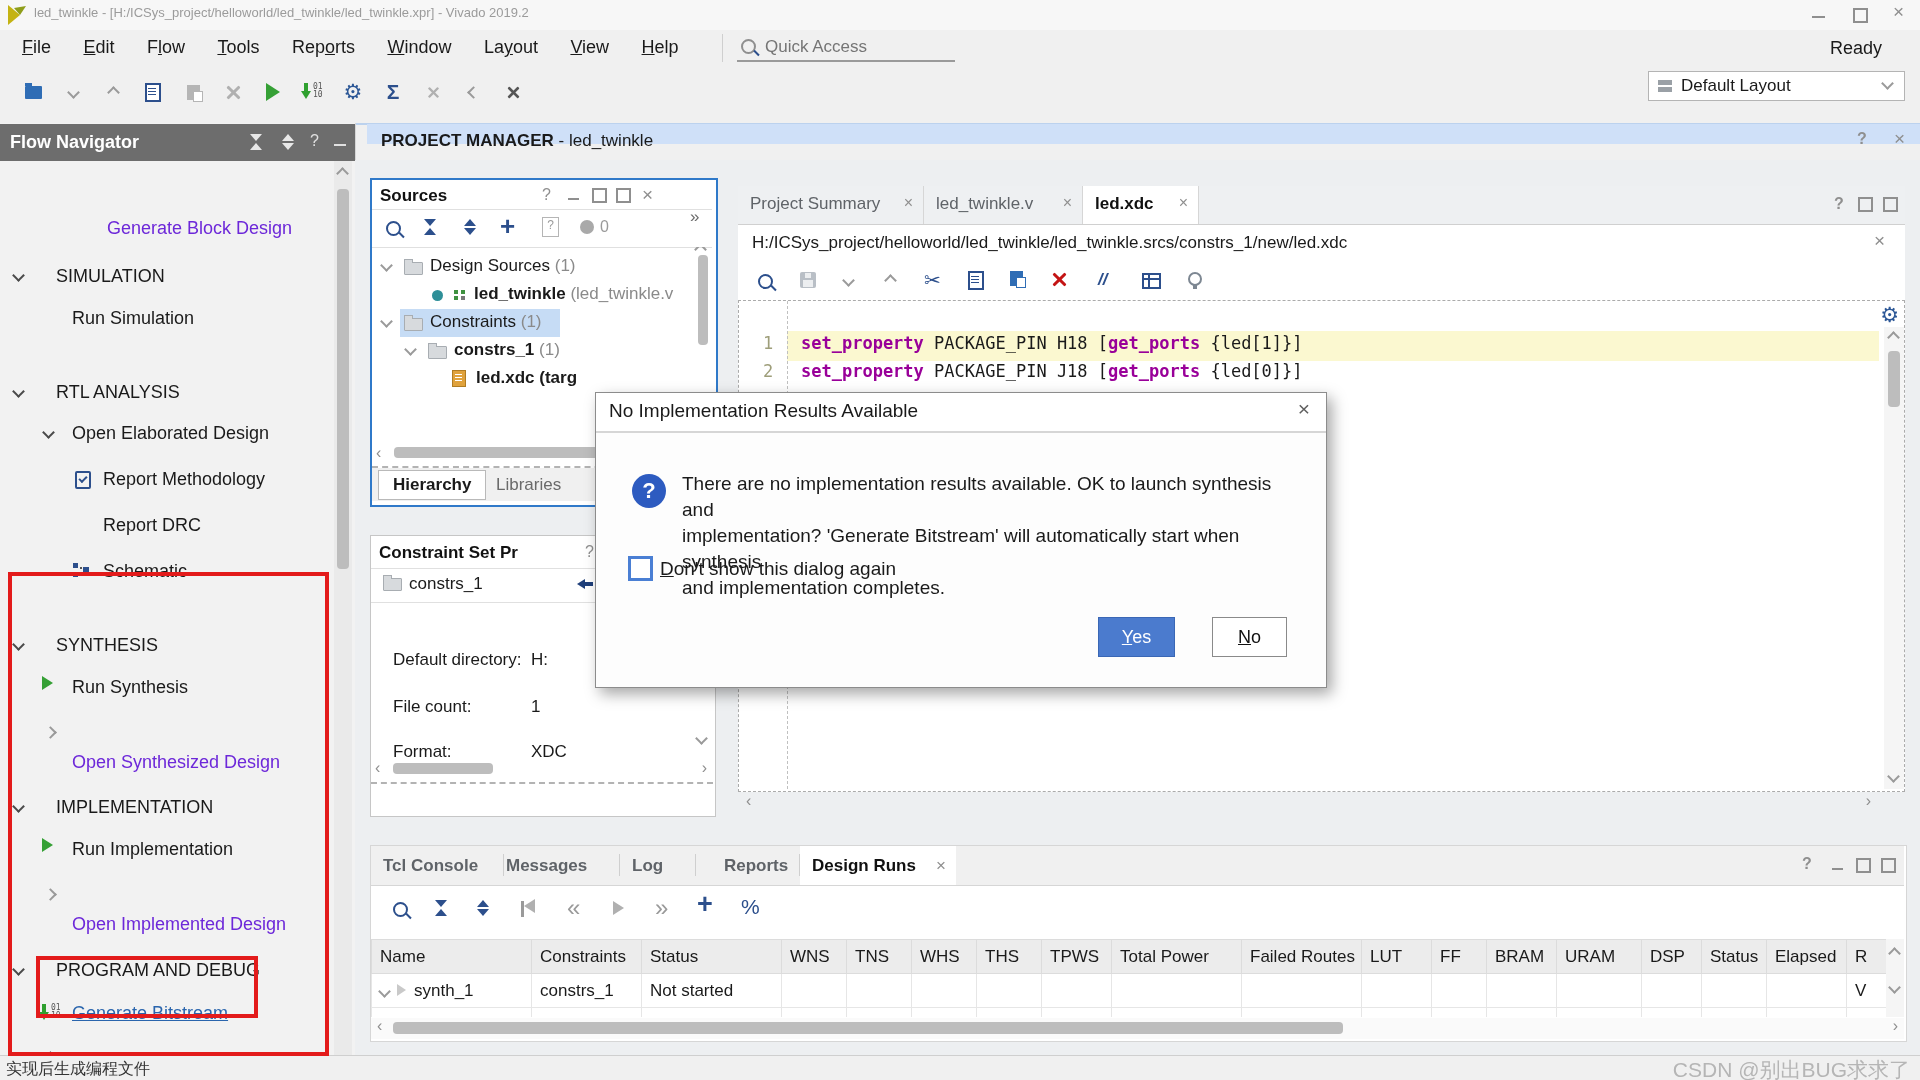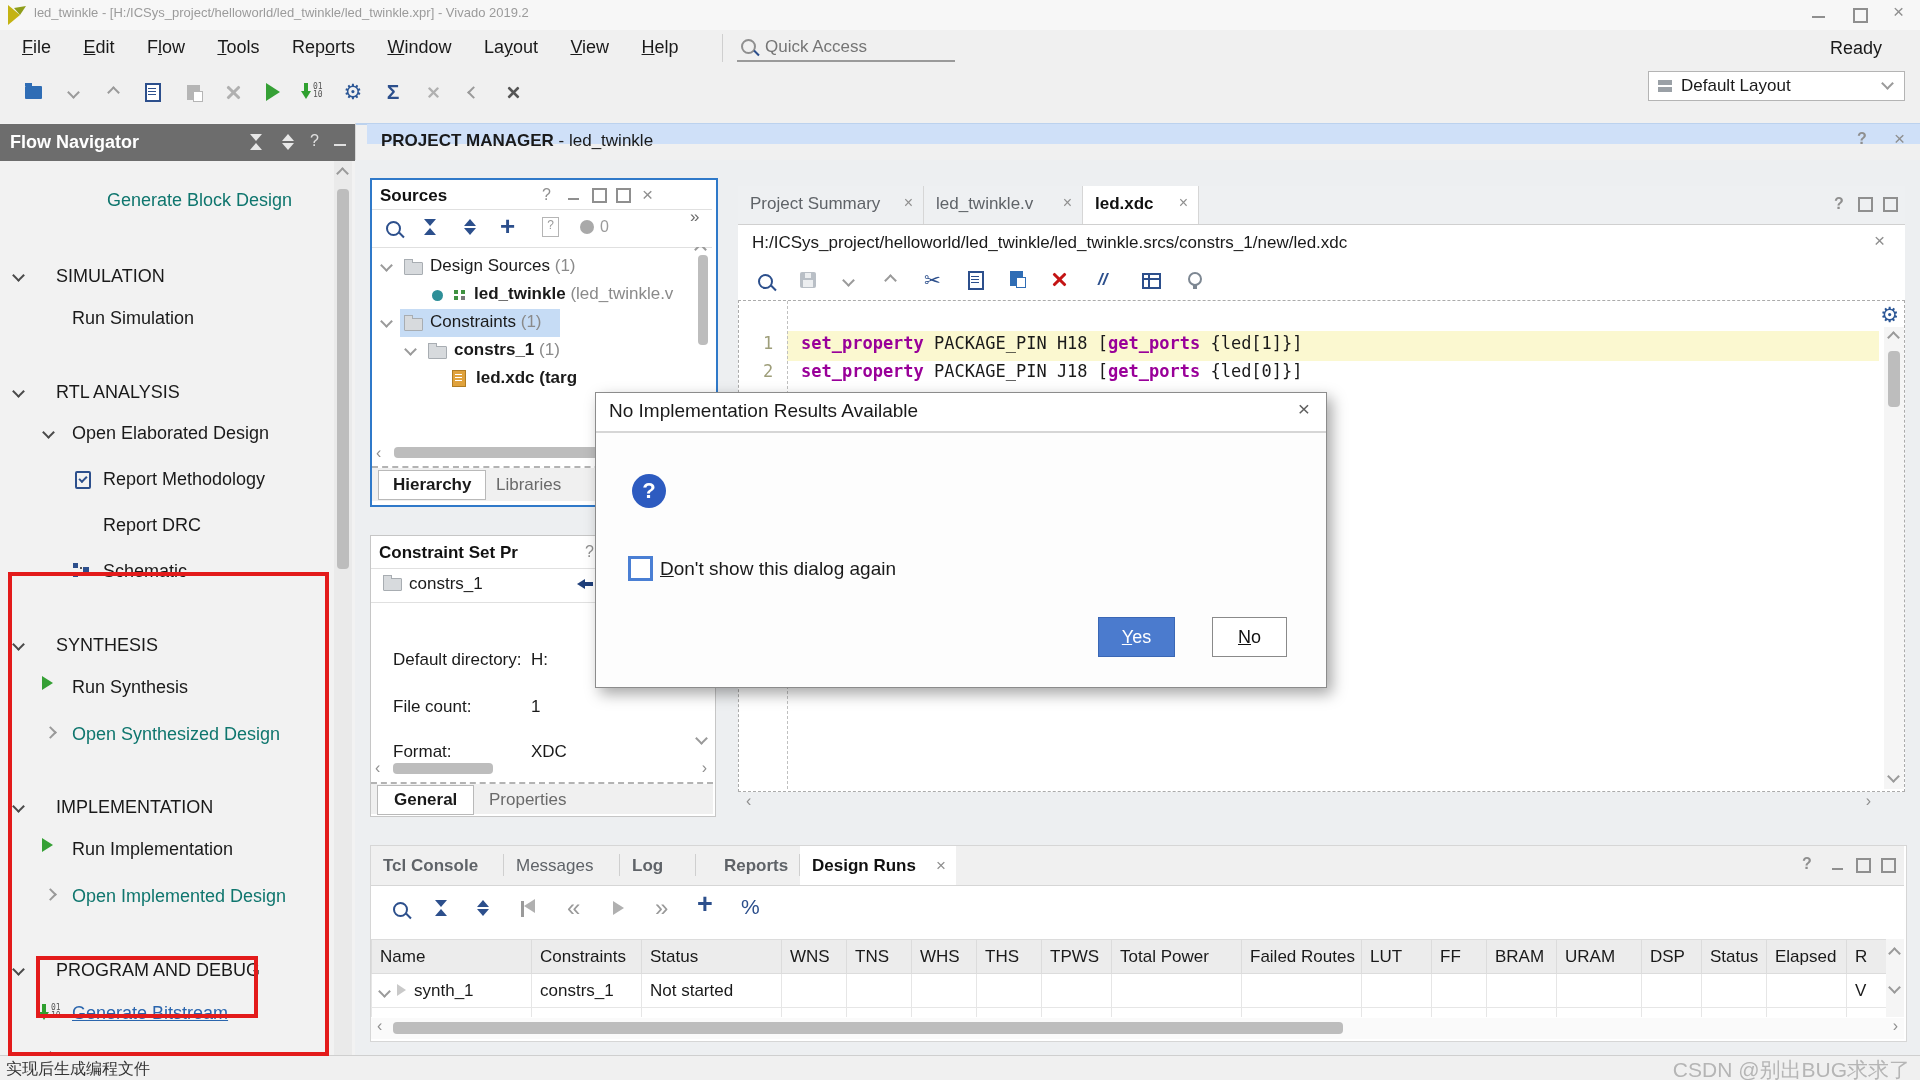--- a/index.html
+++ b/index.html
@@ -87,21 +87,21 @@
   .backarr{position:relative;display:inline-block;width:18px;height:12px;}
   .backarr::before{content:"";position:absolute;left:0;top:1px;border-top:5px solid transparent;border-bottom:5px solid transparent;border-right:8px solid #1f3f7a;}
   .backarr::after{content:"";position:absolute;left:7px;top:4px;width:9px;height:4px;background:#1f3f7a;}
   .scroll-thumb{background:#bdbdbd;border-radius:4px;}
   .dashline{border-top:2px dashed #b3b3b3;}
 
   
   .fnav{left:0;top:123px;width:355px;height:932px;background:#f2f2f2;border-right:1px solid #d6d6d6;}
   .fnav-head{position:absolute;left:0;top:1px;width:355px;height:37px;background:#6d6d6d;color:#fff;}
   .fn-item{position:absolute;font-size:18px;white-space:nowrap;}
-  .fn-dis{color:#0f766e;}
+  .fn-dis{color:#6d28d9;margin-top:28px;}
   .fn-link{color:#2a65ad;text-decoration:underline;}
   .redbox{border:4px solid #e31b1b;z-index:40;pointer-events:none;}
 
   
   .pmbar{left:367px;top:124px;width:1565px;height:20px;background:#cfe0f8;}
 
   
   .panel{background:#fff;}
   .p-title{font-size:17px;font-weight:bold;color:#111;}
   .gray-ico{color:#8f8f8f;font-size:16px;}
@@ -381,24 +381,20 @@
       <span style="position:absolute;left:160px;top:140px;font-size:17px">XDC</span>
       <div class="scroll-thumb" style="position:absolute;left:328px;top:6px;width:10px;height:70px"></div>
       <span class="chev d gray" style="position:absolute;left:326px;top:132px"></span>
     </div>
     <div class="abs" style="left:0;top:222px;width:342px;height:22px">
       <span style="position:absolute;left:4px;top:1px;color:#8f8f8f">‹</span>
       <div class="scroll-thumb" style="position:absolute;left:22px;top:5px;width:100px;height:11px"></div>
       <span style="position:absolute;right:6px;top:1px;color:#8f8f8f">›</span>
     </div>
     <div class="abs dashline" style="left:0;top:246px;width:342px"></div>
-    <div class="abs" style="left:0;top:248px;width:342px;height:30px;background:#f0f0f0">
-      <span class="tabbox" style="position:absolute;left:6px;top:1px;padding:4px 16px;font-size:17px">General</span>
-      <span style="position:absolute;left:118px;top:6px;font-size:17px;color:#6a6a6a">Properties</span>
-    </div>
   </div>
 
   <div class="abs" style="left:738px;top:186px;width:1167px;height:628px">
 
     <div class="abs" style="left:0;top:0;width:1167px;height:38px;background:#eef0f2;border-bottom:1px solid #d0d0d0">
       <span class="abs" style="left:0;top:0;width:185px;height:38px;border-right:1px solid #d6d6d6">
         <span style="position:absolute;left:12px;top:8px;font-size:17px;color:#5f6368">Project Summary</span>
         <span style="position:absolute;right:10px;top:8px;color:#8f8f8f">×</span>
       </span>
       <span class="abs" style="left:186px;top:0;width:158px;height:38px;border-right:1px solid #d6d6d6">
@@ -458,21 +454,21 @@
     <div class="abs" style="left:0;top:606px;width:1165px;height:22px">
       <span style="position:absolute;left:8px;top:0;color:#8f8f8f">‹</span>
       <span style="position:absolute;right:32px;top:0;color:#8f8f8f">›</span>
     </div>
   </div>
 
   <div class="abs" style="left:370px;top:845px;width:1535px;height:195px;background:#fff;border:1px solid #d6d6d6">
 
     <div class="abs tabstrip" style="left:0;top:0;width:1533px;height:39px;background:#f0f0f0;border-bottom:1px solid #d6d6d6">
       <span class="btab" style="left:0;width:133px"><span style="margin-left:12px;font-weight:bold">Tcl Console</span><span class="sep"></span></span>
-      <span class="btab" style="left:133px;width:116px"><span style="margin-left:12px;font-weight:normal">Messages</span><span class="sep"></span></span>
+      <span class="btab" style="left:133px;width:116px"><span style="margin-left:2px;font-weight:bold">Messages</span><span class="sep"></span></span>
       <span class="btab" style="left:249px;width:76px"><span style="margin-left:12px;font-weight:bold">Log</span><span class="sep"></span></span>
       <span class="btab" style="left:325px;width:104px"><span style="margin-left:28px;font-weight:bold">Reports</span><span class="sep"></span></span>
       <span class="btab seltab" style="left:429px;width:156px"><span style="margin-left:12px">Design Runs</span><span style="position:absolute;right:10px;color:#8f8f8f;font-weight:normal">×</span></span>
       <span class="gray-ico" style="position:absolute;left:1431px;top:9px;font-weight:bold">?</span>
       <span style="position:absolute;left:1461px;top:22px;width:11px;height:2px;background:#8f8f8f"></span>
       <span class="boxico" style="left:1485px;top:12px"></span>
       <span class="boxico" style="left:1510px;top:12px"></span>
     </div>
 
     <div class="abs" style="left:0;top:40px;width:1533px;height:46px;background:#fff">
@@ -591,20 +587,25 @@
       <span style="position:absolute;right:6px;top:-1px;color:#8f8f8f">›</span>
     </div>
   </div>
 
   <div class="abs dialog">
     <div class="dlg-title">
       <span style="position:absolute;left:13px;top:7px;font-size:19px">No Implementation Results Available</span>
       <span style="position:absolute;right:16px;top:4px;color:#5f5f5f;font-size:21px">×</span>
     </div>
     <span class="qcircle" style="left:36px;top:81px">?</span>
+    <div style="position:absolute;left:86px;top:78px;width:620px;font-size:19px;line-height:26px">
+      <div>There are no implementation results available. OK to launch synthesis and</div>
+      <div>implementation? 'Generate Bitstream' will automatically start when synthesis</div>
+      <div>and implementation completes.</div>
+    </div>
     <span class="cbx" style="left:32px;top:163px"></span>
     <span style="position:absolute;left:64px;top:165px;font-size:19px"><span class="u">D</span><span>on't show this dialog again</span></span>
     <span class="btn btn-yes" style="left:502px;top:224px;width:75px"><span class="u">Y</span><span>es</span></span>
     <span class="btn btn-no" style="left:616px;top:224px;width:73px"><span class="u">N</span><span>o</span></span>
   </div>
 
   <div class="abs statusbar">
     <span style="position:absolute;left:6px;top:3px;font-size:16px;color:#333">实现后生成编程文件</span>
     <span style="position:absolute;right:10px;top:0px;font-size:21px;color:#b5b5b5">CSDN @别出BUG求求了</span>
   </div>

